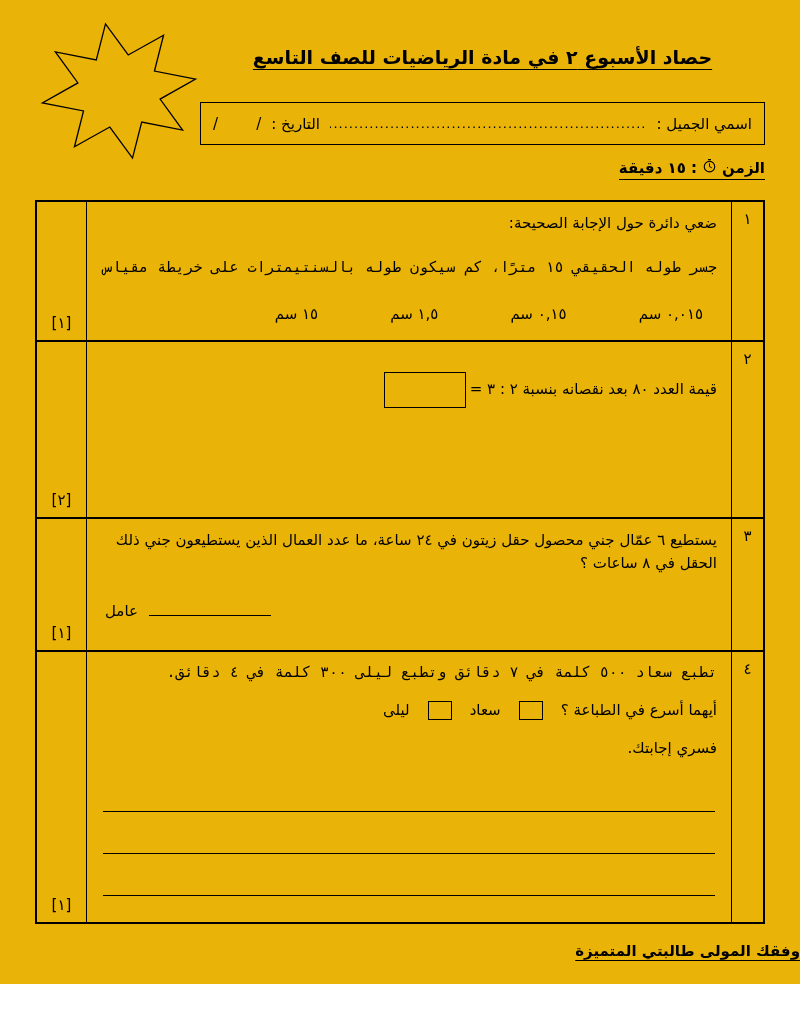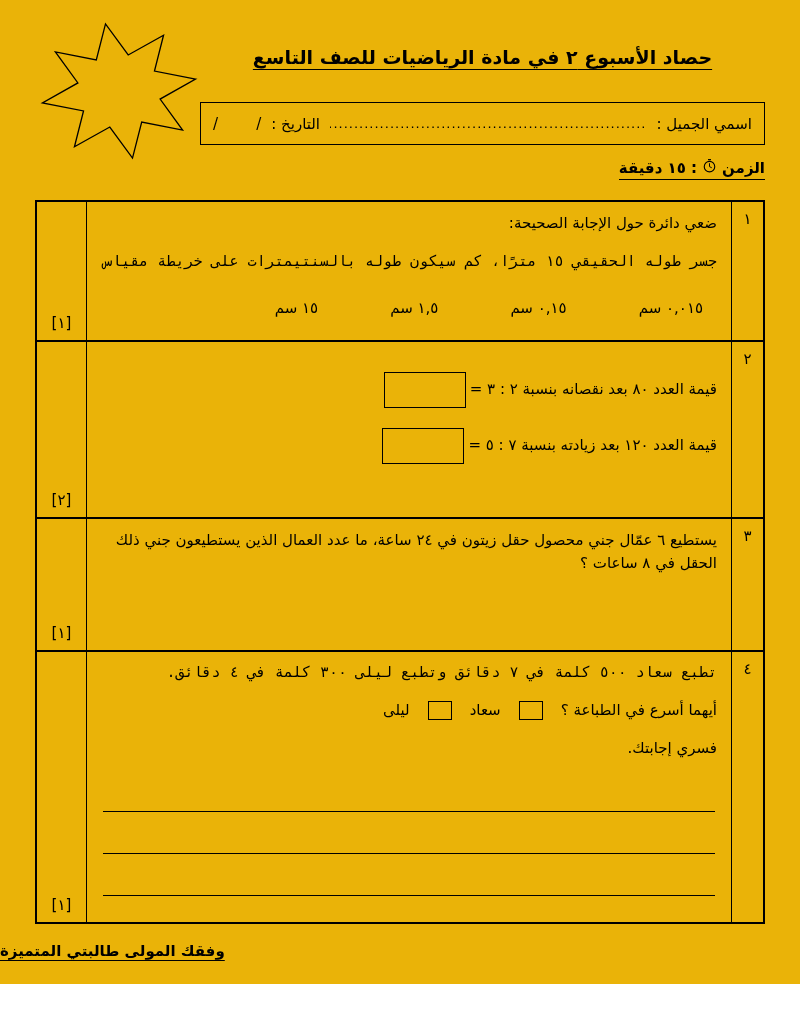--- a/index.html
+++ b/index.html
@@ -33,38 +33,38 @@
 
   .qtable { position: absolute; left: 35px; top: 200px; width: 730px; border: 2px solid #000; }
   .qrow { display: grid; grid-template-columns: 50px 1fr 32px; direction: ltr; border-bottom: 2px solid #000; }
   .qrow:last-child { border-bottom: none; }
   .r1 { height: 140px; } .r2 { height: 177px; } .r3 { height: 133px; } .r4 { height: 270px; }
 
   .qmark { border-right: 1.8px solid #000; display: flex; align-items: flex-end; justify-content: center; padding-bottom: 8px; font-size: 15px; }
   .qnum  { border-left: 1.8px solid #000; text-align: center; padding-top: 8px; font-size: 15px; }
   .qcontent { direction: rtl; padding: 10px 14px; overflow: hidden; font-size: 15px; line-height: 1.55; }
 
-  .instr { margin-bottom: 16px; }
+  .instr { margin-bottom: 22px; }
   .q-oneline { white-space: nowrap; overflow: hidden; font-family: Liberation Mono, monospace; }
   .options { display: flex; gap: 72px; padding-right: 14px; margin-top: 22px; }
 
   .fill-row { display: flex; align-items: center; gap: 4px; margin-top: 20px; }
   .ans-box { width: 82px; height: 36px; border: 1.8px solid #000; flex: 0 0 auto; }
 
   .q3-answer { margin-top: 24px; text-align: left; padding-left: 4px; }
   .blank { display: inline-block; width: 122px; height: 14px; border-bottom: 1.7px solid #000; margin-inline-end: 6px; }
 
   .choice-row { display: flex; align-items: center; gap: 18px; margin-top: 14px; }
   .checkbox { width: 24px; height: 19px; border: 1.8px solid #000; flex: 0 0 auto; }
   .explain { margin-top: 14px; }
   .write-area { margin: 10px 2px 0 2px; }
   .write-line { height: 42px; border-bottom: 1.7px solid #000; }
 
   .footer {
-    position: absolute; top: 942px; left: 0; width: 800px; text-align: left;
+    position: absolute; top: 942px; left: 0; width: 800px; text-align: right;
     direction: rtl; font-size: 15px; font-weight: bold;
     text-decoration: underline; text-underline-offset: 4px;
   }
 </style>
 </head>
 <body>
 
 <div class="page">
 
   <div class="star">
@@ -115,34 +115,34 @@
 
     <div class="qrow r2">
       <div class="qmark">
         <span>[٢]</span>
       </div>
       <div class="qcontent">
         <div class="fill-row">
           <span>قيمة العدد ٨٠ بعد نقصانه بنسبة ٢ : ٣ =</span>
           <span class="ans-box"></span>
         </div>
-        <div class="fill-row">
-          <span>قيمة العدد ١٢٠ بعد زيادته بنسبة ٧ : ٥ =</span>
-          <span class="ans-box"></span>
-        </div>
       </div>
       <div class="qnum">٢</div>
     </div>
 
     <div class="qrow r3">
       <div class="qmark">
         <span>[١]</span>
       </div>
       <div class="qcontent">
         <div>يستطيع ٦ عمّال جني محصول حقل زيتون في ٢٤ ساعة، ما عدد العمال الذين يستطيعون جني ذلك الحقل في ٨ ساعات ؟</div>
+        <div class="q3-answer">
+          <span class="blank"></span>
+          <span>عامل</span>
+        </div>
       </div>
       <div class="qnum">٣</div>
     </div>
 
     <div class="qrow r4">
       <div class="qmark">
         <span>[١]</span>
       </div>
       <div class="qcontent">
         <div class="q-oneline">تطبع سعاد ٥٠٠ كلمة في ٧ دقائق وتطبع ليلى ٣٠٠ كلمة في ٤ دقائق.</div>

